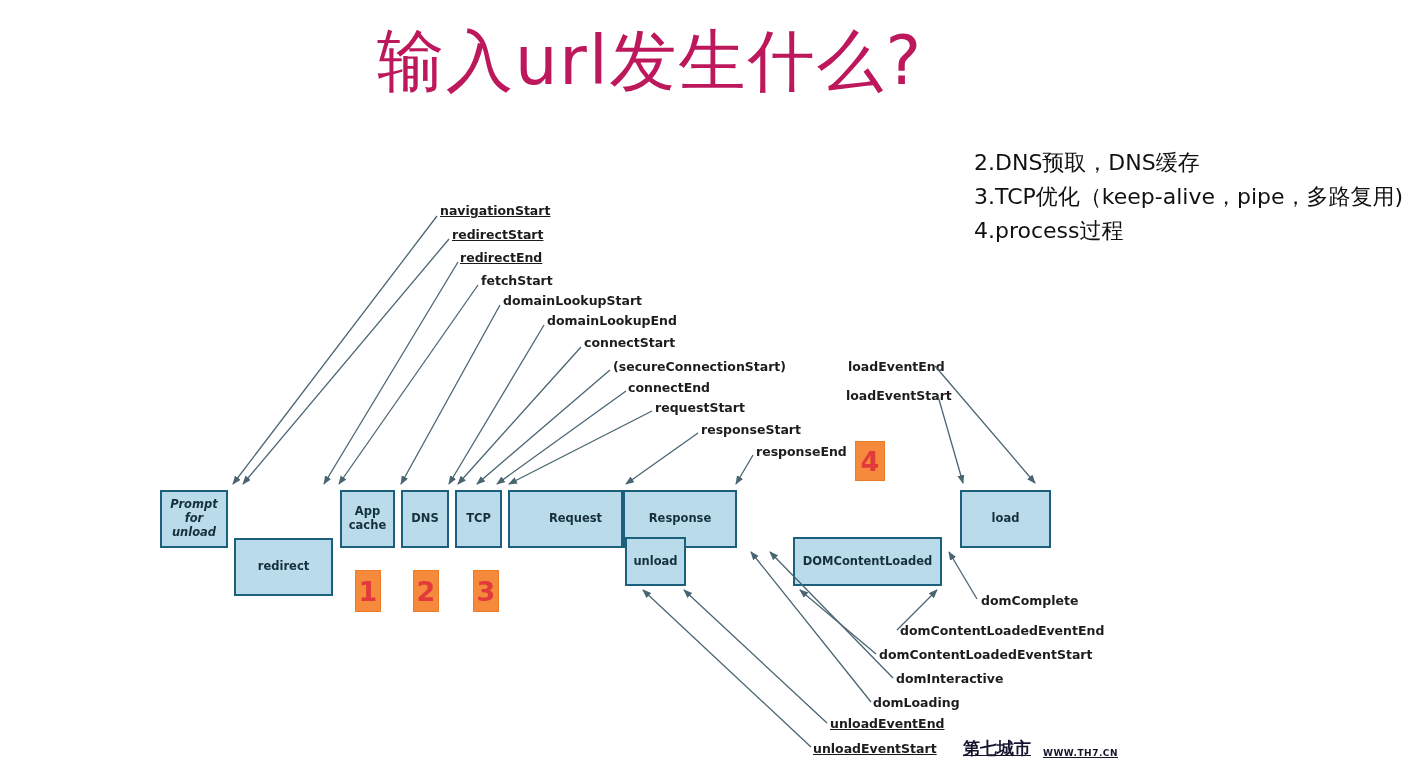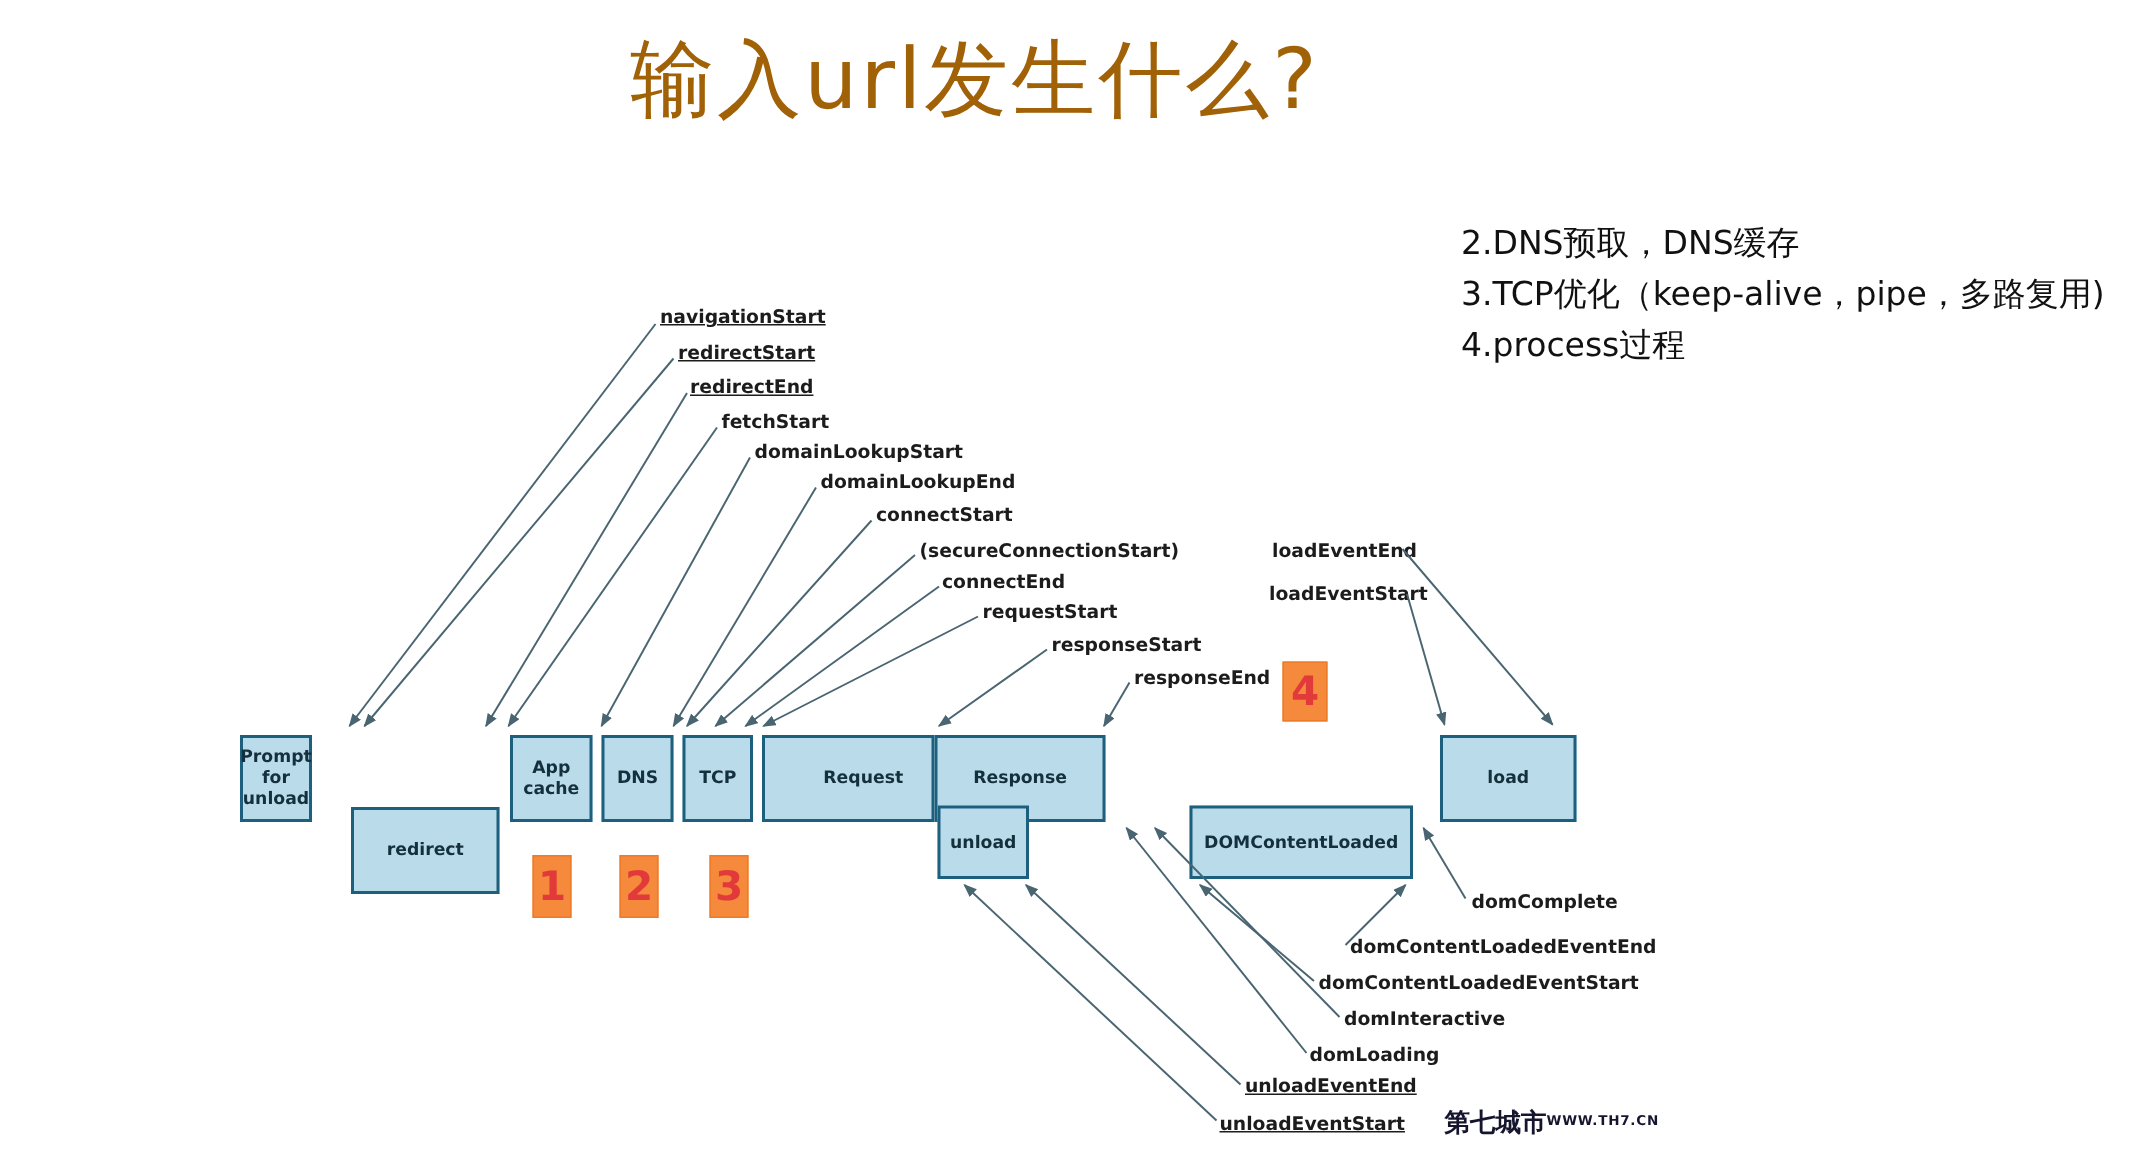--- a/index.html
+++ b/index.html
@@ -3,34 +3,34 @@
 <meta charset="utf-8">
 <style>
   * { margin:0; padding:0; box-sizing:border-box; }
   html,body { background:#ffffff; }
   .canvas {
     position:relative; width:1422px; height:784px; background:#ffffff;
     overflow:hidden; font-family:"DejaVu Sans","Liberation Sans",sans-serif;
   }
   .title {
     position:absolute; left:250px; top:16px; width:800px; text-align:center;
-    font-size:56px; font-weight:400; color:#a16207; letter-spacing:2px; white-space:nowrap;
+    font-size:67px; font-weight:400; color:#be185d; letter-spacing:2px; white-space:nowrap;
   }
   .notes {
     position:absolute; left:974px; top:146px; font-size:22px; color:#111;
     line-height:34px; white-space:nowrap;
   }
   .arrows { position:absolute; left:0; top:0; width:1422px; height:784px; pointer-events:none; z-index:5; }
   .box {
     position:absolute; top:490px; height:58px; background:#badbea; border:2px solid #1c607e;
     color:#15303d; font-weight:bold; font-size:11.5px; display:flex; align-items:center;
     justify-content:center; text-align:center; white-space:pre-line; line-height:1.2; z-index:2;
   }
   .subbox { top:537px; height:49px; z-index:3; }
-  .b-prompt    { left:160px; width:48px; }
+  .b-prompt    { left:160px; width:68px;font-style:italic; }
   .b-redirect  { left:234px; width:99px;margin-top:48px; }
   .b-appcache  { left:340px; width:55px; }
   .b-dns       { left:401px; width:48px; }
   .b-tcp       { left:455px; width:47px; }
   .b-request   { left:508px; width:115px;padding-left:20px; }
   .b-response  { left:623px; width:114px; }
   .b-processing{ left:744px; width:212px; }
   .b-load      { left:960px; width:91px;text-align:center; }
   .b-unload    { left:625px; width:61px; }
   .b-dcl       { left:793px; width:149px;text-align:center; }
@@ -42,22 +42,22 @@
   .badge {
     position:absolute; background:#f5893c; border:1px solid #ee7b28; color:#e23a3a;
     font-size:27px; font-weight:bold; display:flex; align-items:center; justify-content:center;
     z-index:6;
   }
   .badge-1 { left:355px; top:570px; width:26px; height:42px; }
   .badge-2 { left:413px; top:570px; width:26px; height:42px; }
   .badge-3 { left:473px; top:570px; width:26px; height:42px; }
   .badge-4 { left:855px; top:441px; width:30px; height:40px; }
   .watermark {
-    position:absolute; left:963px; top:737px; display:flex; align-items:center;
-    gap:0; color:#15152e; z-index:6;
+    position:absolute; left:963px; top:737px; display:flex; align-items:flex-end;
+    gap:12px; color:#15152e; z-index:6;text-decoration:underline;
   }
   .wm-name { font-size:17px; font-weight:bold; }
   .wm-url  { font-size:9px; font-weight:bold; letter-spacing:0.5px; padding-bottom:2px; }
 </style>
 </head>
 <body>
 
 <div class="canvas">
 
   <h1 class="title">输入url发生什么?</h1>

